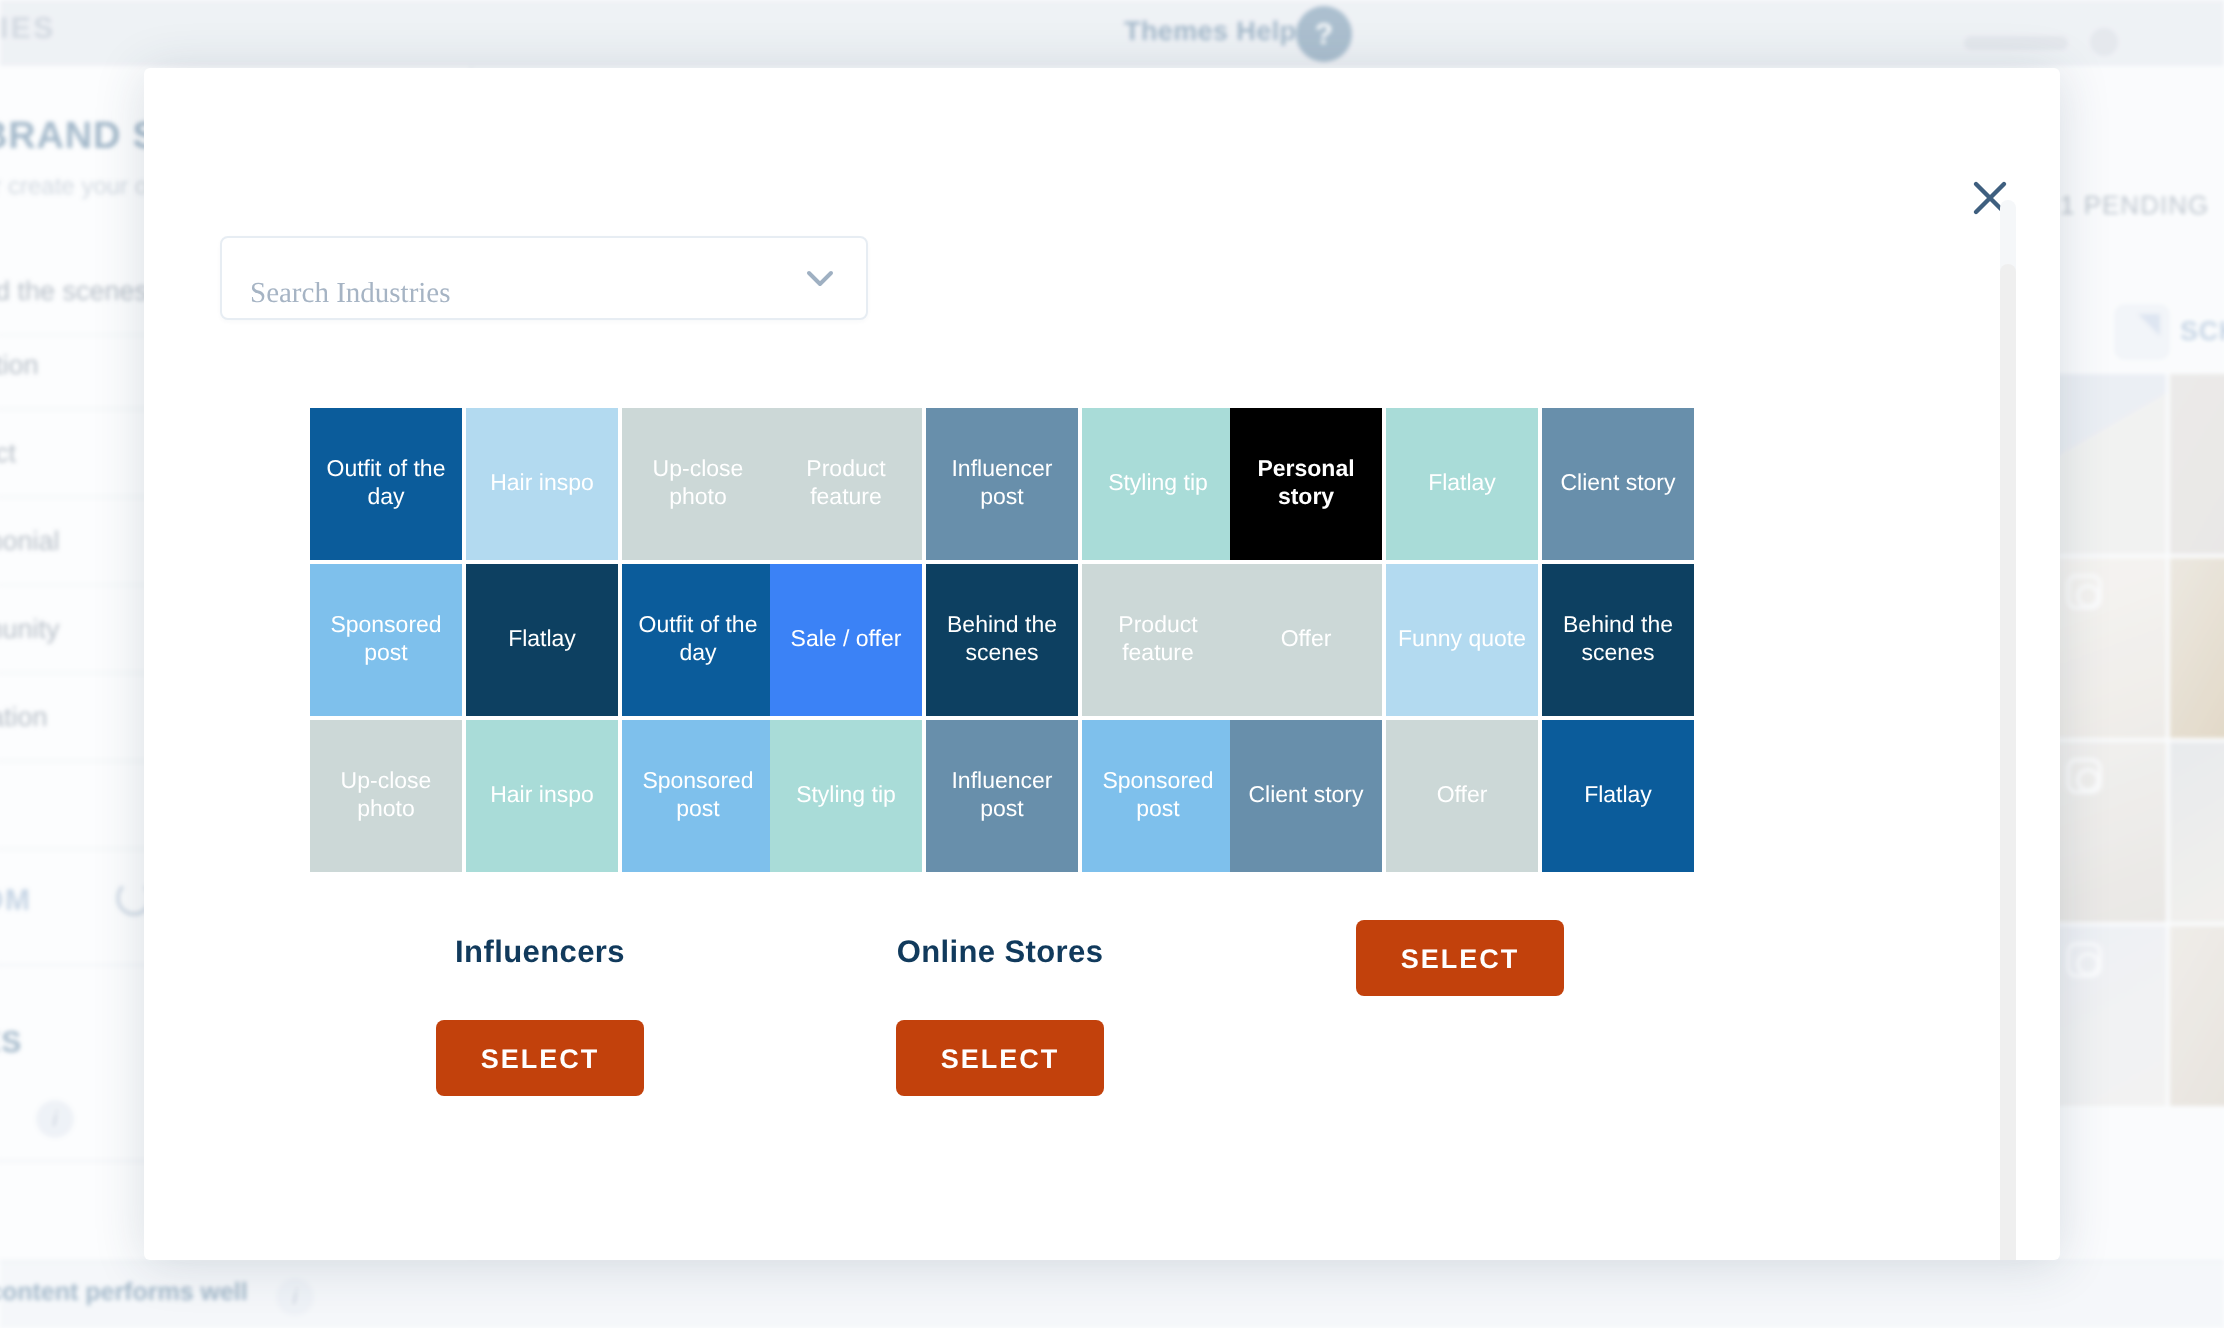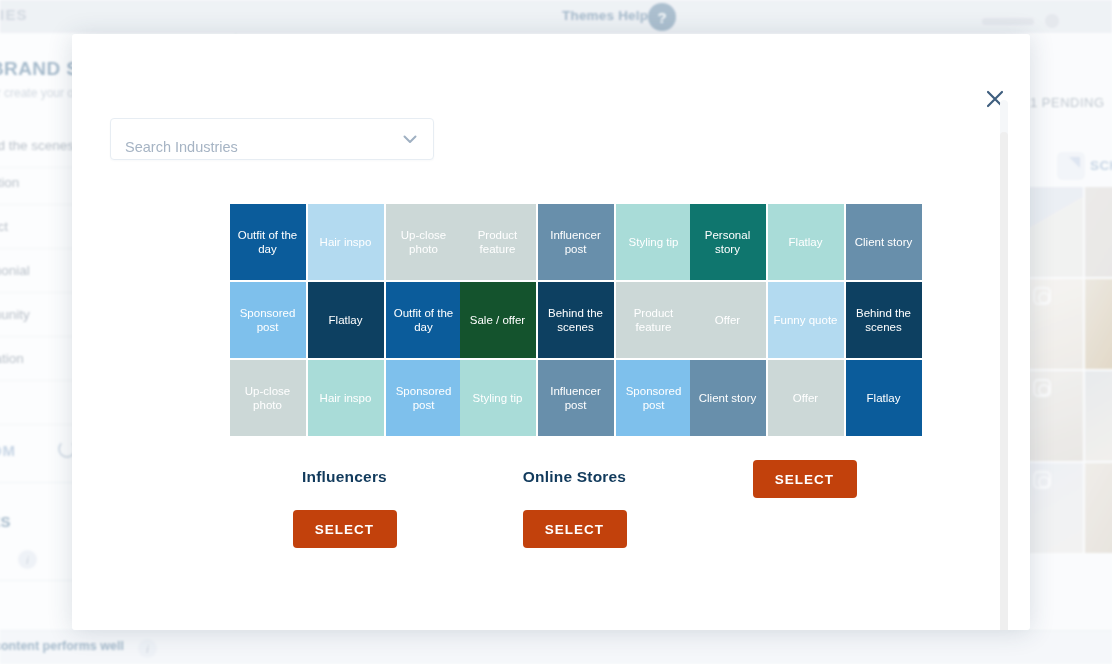--- a/index.html
+++ b/index.html
@@ -164,30 +164,30 @@
     position: absolute; left: 38px; top: 84px;
     width: 324px; height: 42px;
     border: 1px solid #e7edf3; border-radius: 4px;
     background: #ffffff;
     display: flex; align-items: center;
     padding: 0 14px;
     box-shadow: 0 1px 2px rgba(40,60,90,0.03);
   }
   .search-box input {
     border: 0; outline: 0; flex: 1;
-    font-family: Liberation Sans, sans-serif;
+    font-family: Liberation Serif, serif;
     font-size: 14.5px; color: #6b7f93; background: transparent; margin-top: 16px;
   }
   .search-box input::placeholder { color: #a6b4c4; }
   .chev { width: 18px; height: 18px; flex: 0 0 auto; }
 
   .columns {
     position: absolute; left: 38px; top: 170px;
     width: 884px;
-    display: flex; justify-content: center; padding-left: 45px;
+    display: flex; justify-content: flex-start; padding-left: 45px;
   }
   .column { width: 230px; }
 
   .tile-grid {
     display: grid;
     grid-template-columns: repeat(3, 76px);
     grid-template-rows: repeat(3, 76px);
     gap: 2px;
     margin: 0 auto;
     width: 232px;
@@ -326,33 +326,33 @@
           <div class="tile light-text" style="background: rgb(126, 192, 236);">Sponsored post</div>
         </div>
         <div class="col-label">Influencers</div>
         <button class="select-btn">SELECT</button>
       </div>
       <div class="column">
         <div class="tile-grid">
           <div class="tile light-text" style="background: rgb(204, 216, 215);">Product feature</div>
           <div class="tile light-text" style="background: rgb(104, 143, 171);">Influencer post</div>
           <div class="tile light-text" style="background: rgb(169, 220, 216);">Styling tip</div>
-          <div class="tile light-text" style="background: #14532d;">Sale / offer</div>
+          <div class="tile light-text" style="background: #3b82f6;">Sale / offer</div>
           <div class="tile light-text" style="background: rgb(13, 64, 97);">Behind the scenes</div>
           <div class="tile light-text" style="background: rgb(204, 216, 215);">Product feature</div>
           <div class="tile light-text" style="background: rgb(169, 220, 216);">Styling tip</div>
           <div class="tile light-text" style="background: rgb(104, 143, 171);">Influencer post</div>
           <div class="tile light-text" style="background: rgb(126, 192, 236);">Sponsored post</div>
         </div>
         <div class="col-label">Online Stores</div>
         <button class="select-btn">SELECT</button>
       </div>
       <div class="column">
         <div class="tile-grid">
-          <div class="tile light-text" style="background: #0f766e;">Personal story</div>
+          <div class="tile light-text" style="background: #000000; font-weight: bold;">Personal story</div>
           <div class="tile light-text" style="background: rgb(169, 220, 216);">Flatlay</div>
           <div class="tile light-text" style="background: rgb(104, 143, 171);">Client story</div>
           <div class="tile light-text" style="background: rgb(204, 216, 215);">Offer</div>
           <div class="tile light-text" style="background: rgb(179, 218, 240);">Funny quote</div>
           <div class="tile light-text" style="background: rgb(13, 64, 97);">Behind the scenes</div>
           <div class="tile light-text" style="background: rgb(104, 143, 171);">Client story</div>
           <div class="tile light-text" style="background: rgb(204, 216, 215);">Offer</div>
           <div class="tile light-text" style="background: rgb(11, 92, 155);">Flatlay</div>
         </div>
         <button class="select-btn">SELECT</button>

